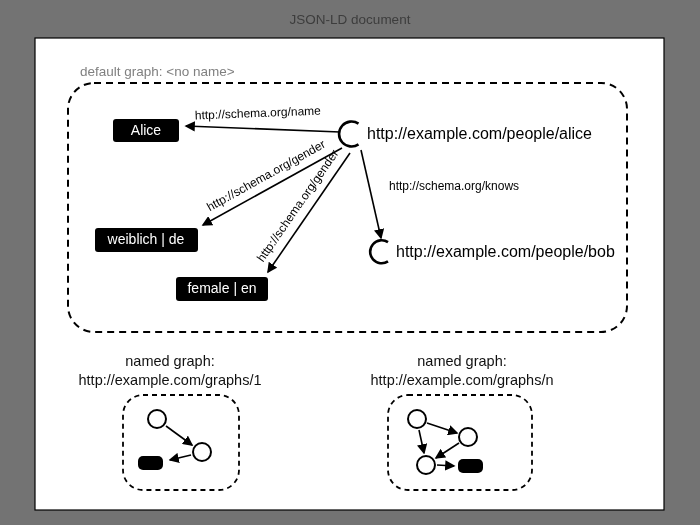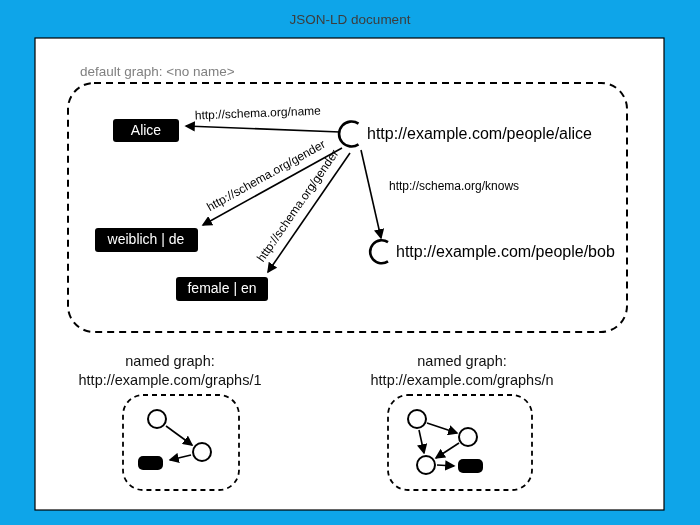--- a/index.html
+++ b/index.html
@@ -1,17 +1,17 @@
 <!DOCTYPE html>
 <html><head>
 <meta charset="utf-8">
 <style>
   html,body{margin:0;padding:0;background:#ffffff;}
   body{width:700px;height:525px;font-family:"Liberation Sans","DejaVu Sans",sans-serif;}
-  .canvas{position:relative;width:700px;height:525px;background:#0ea5e9;overflow:hidden;}
+  .canvas{position:relative;width:700px;height:525px;background:#737373;overflow:hidden;}
   svg{position:absolute;left:0;top:0;}
   svg text{font-family:"Liberation Sans","DejaVu Sans",sans-serif;}
   .title-text{font-size:13.5px;fill:#3d3d3d;}
   .muted-label{font-size:13.5px;fill:#808080;}
   .iri-text{font-size:16px;fill:#000;}
   .edge-label{font-size:12px;fill:#000;}
   .literal-box{fill:#000;}
   .literal-text{font-size:14px;fill:#fff;}
   .g-label{font-size:14.5px;fill:#111;}
   .edge-line{stroke:#000;stroke-width:1.6;fill:none;}

